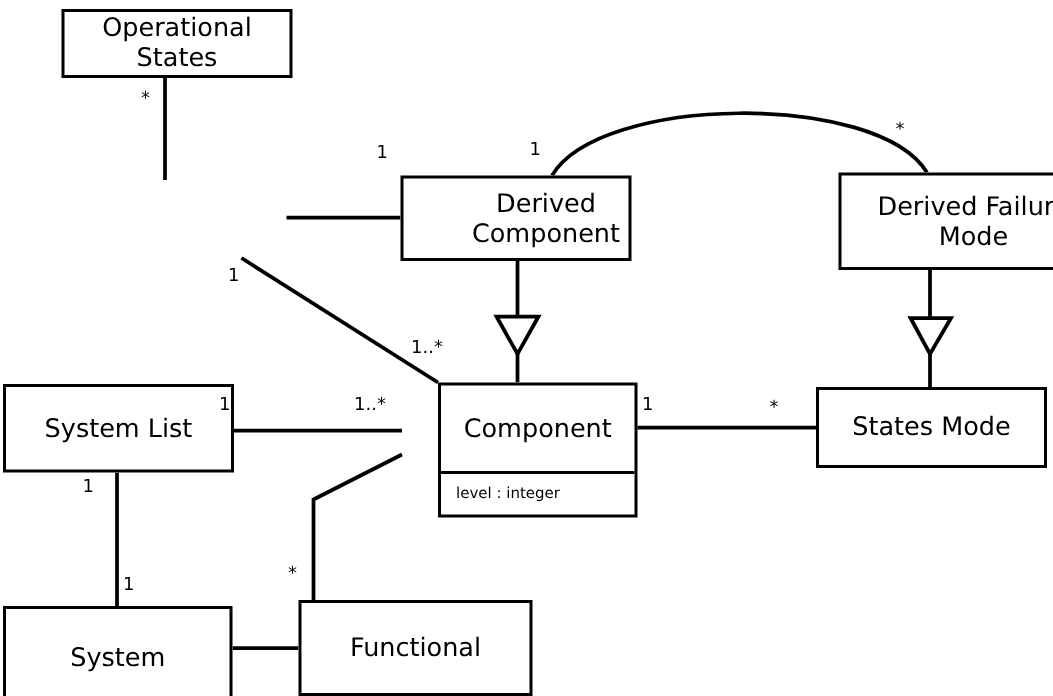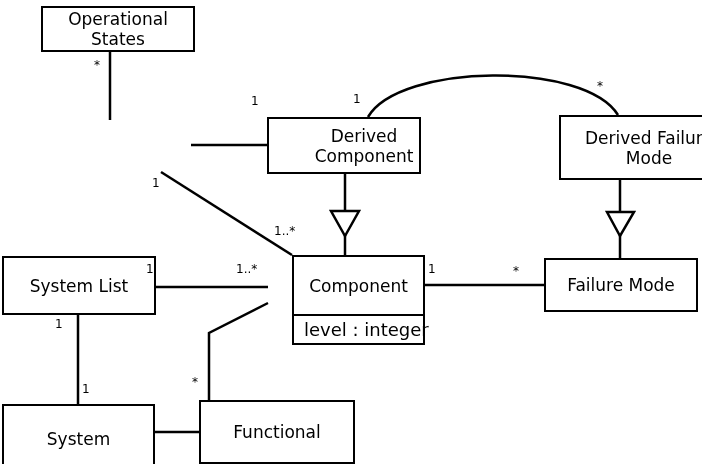--- a/index.html
+++ b/index.html
@@ -37,21 +37,21 @@
     align-items: center;
     justify-content: center;
     font-size: 17px;
     color: #000000;
     text-align: center;
     padding: 0 4px;
   }
   .uml-attrs {
     border-top: 2px solid #000000;
     padding: 5px 0 5px 10px;
-    font-size: 18px;
+    font-size: 10px;
     color: #000000;
   }
   .uml-attr {
     white-space: nowrap;
     line-height: 17px;
   }
   .mult {
     position: absolute;
     font-size: 12px;
     color: #000000;
@@ -110,21 +110,21 @@
   </div>
 
   <div class="uml-class" style="left:268px; top:255px; width:133px; height:90px;margin-left:24px;">
     <div class="uml-name">Component</div>
     <div class="uml-attrs">
       <div class="uml-attr">level : integer</div>
     </div>
   </div>
 
   <div class="uml-class" style="left:544px; top:258px; width:154px; height:54px;">
-    <div class="uml-name">Failure Mode</div>
+    <div class="uml-name">States Mode</div>
   </div>
 
   <div class="uml-class" style="left:2px; top:404px; width:153px; height:70px;">
     <div class="uml-name">System</div>
   </div>
 
   <div class="uml-class" style="left:199px; top:400px; width:156px; height:64px;">
     <div class="uml-name">Functional</div>
   </div>
 

